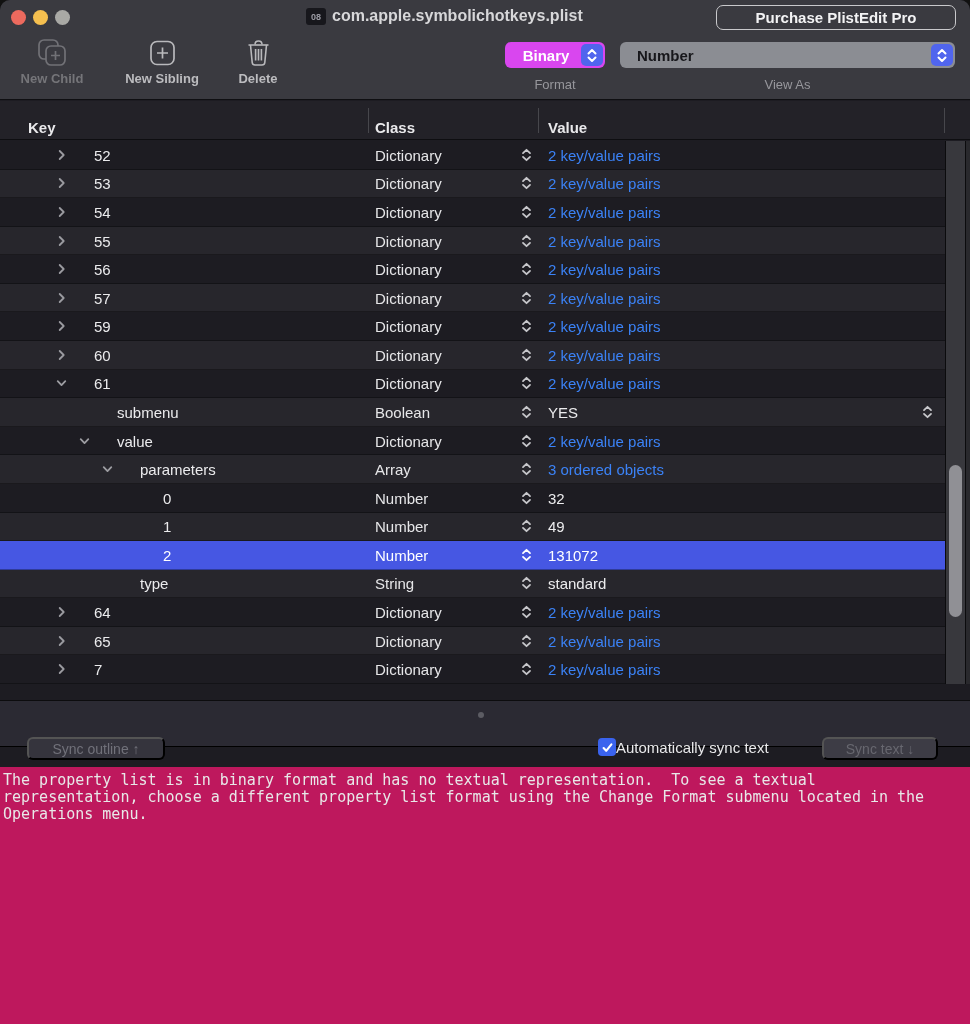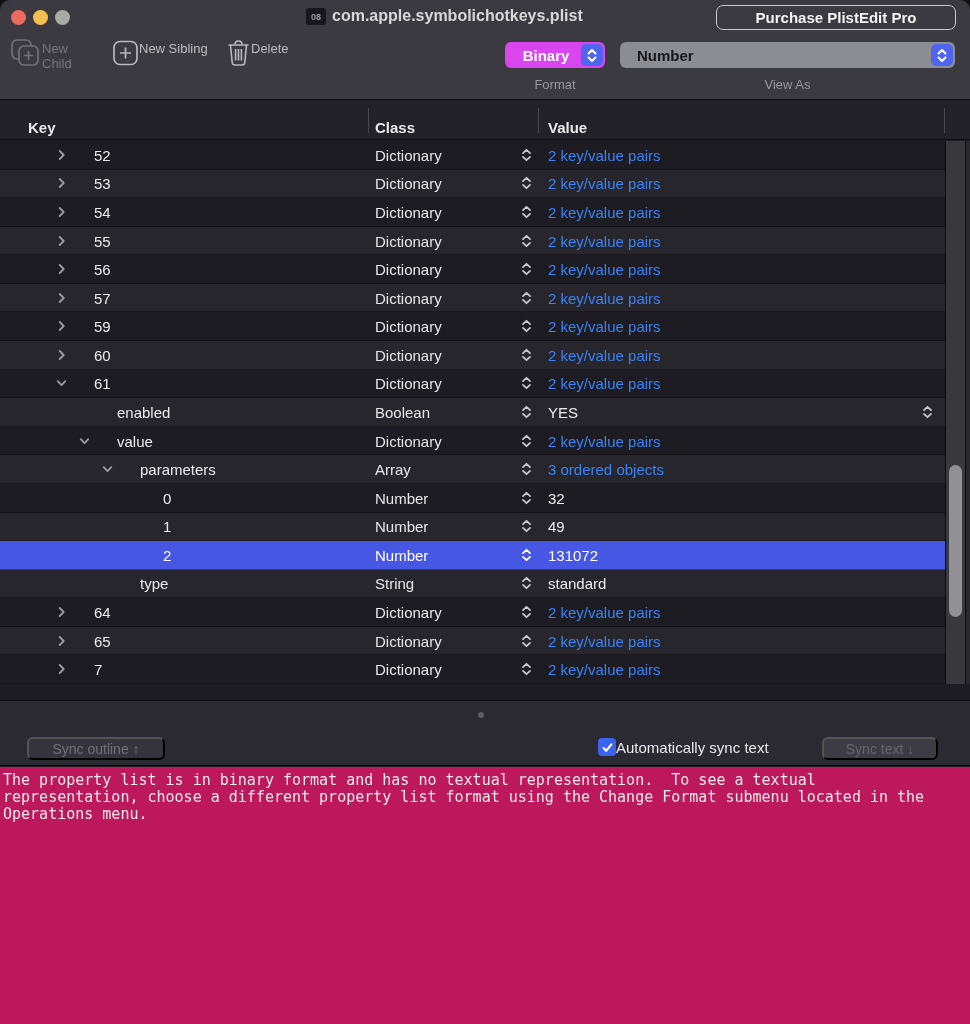--- a/index.html
+++ b/index.html
@@ -14,21 +14,21 @@
   #chrome{position:absolute;left:0;top:0;width:970px;height:100px;background:#3a3a40;border-bottom:1px solid #0f0f12;}
   .tl{position:absolute;top:10px;width:15px;height:15px;border-radius:50%;}
   #tl-close{left:11px;background:#ec6a5e;}
   #tl-min{left:33px;background:#f5bf4f;}
   #tl-zoom{left:55px;background:#a9a9a5;}
   #doc-icon{position:absolute;left:306px;top:8px;width:20px;height:17px;background:#17171c;border-radius:3px;
     color:#9b9ba4;font-size:9px;font-weight:bold;display:flex;align-items:center;justify-content:center;}
   #title{position:absolute;left:332px;top:7px;font-size:16px;font-weight:bold;color:#d8d8da;white-space:nowrap;}
   #purchase{position:absolute;left:716px;top:5px;width:240px;height:25px;border:1.5px solid #c9c9cc;border-radius:7px;
     color:#f3f3f4;font-size:15px;font-weight:bold;display:flex;align-items:center;justify-content:center;background:transparent;}
-  .tb-btn{position:absolute;top:38px;display:flex;flex-direction:row;color:#b9b9bc;}
+  .tb-btn{position:absolute;top:38px;display:flex;flex-direction:column;align-items:center;color:#b9b9bc;font-weight:bold;}
   .tb-btn .ic{height:30px;display:flex;align-items:flex-start;justify-content:center;}
   .tb-btn .lbl{font-size:13px;margin-top:3px;color:#bcbcbf;}
   .tb-btn.disabled{color:#717176;}
   .tb-btn.disabled .lbl{color:#757579;}
   #btn-newchild{left:8px;width:88px;}
   #btn-newsibling{left:112px;width:100px;}
   #btn-delete{left:226px;width:64px;}
   .popup{position:absolute;top:42px;height:26px;border-radius:6px;display:flex;align-items:center;}
   #popup-format{left:505px;width:100px;background:#d946ef;}
   #popup-format .ptxt{flex:1;text-align:center;color:#fff;font-size:15px;font-weight:bold;padding-left:6px;}
@@ -61,21 +61,21 @@
   .step{left:521px;color:#c7c7cb;line-height:0;}
   .step.vstep{left:922px;}
   .sel .step{color:#ffffff;}
   
   #scroll-zone{position:absolute;left:945px;top:141px;width:25px;height:557px;background:#38383d;border-left:1px solid #0b0b0d;}
   #scroll-track{position:absolute;left:0;top:0;width:18px;height:557px;}
   #scroll-thumb{position:absolute;left:3px;top:324px;width:13px;height:152px;border-radius:7px;background:#909095;}
   #scroll-edge{position:absolute;left:19px;top:0;width:6px;height:557px;background:#29292d;border-left:1px solid #0b0b0d;}
   #below-rows{position:absolute;left:0;top:684px;width:970px;height:16px;background:#1d1c22;}
   
-  #syncbar{position:absolute;left:0;top:700px;width:970px;height:66px;background:#2b2a33;border-top:1px solid #0c0c0e;border-bottom:1px solid #000;padding-left:40px;}
+  #syncbar{position:absolute;left:0;top:700px;width:970px;height:47px;background:#2b2a33;border-top:1px solid #0c0c0e;border-bottom:1px solid #000;padding-left:40px;}
   #split-dot{position:absolute;left:478px;top:11px;width:6px;height:6px;border-radius:50%;background:#5c5c63;}
   .sync-btn{position:absolute;top:36px;height:23px;border-radius:6px;font-size:14px;display:flex;align-items:center;justify-content:center;}
   #btn-syncoutline{left:27px;width:138px;background:#35343d;color:#71717a;}
   #btn-synctext{left:822px;width:116px;background:#3d3c45;color:#67676f;}
   #autosync{position:absolute;left:598px;top:37px;display:flex;align-items:center;}
   #autosync .box{width:18px;height:18px;border-radius:4px;background:#3a63ee;display:flex;align-items:center;justify-content:center;}
   #autosync .albl{font-size:15px;color:#e9e9eb;white-space:nowrap;}
   
   #textview{position:absolute;left:0;top:767px;width:970px;height:257px;background:#be185d;
     font-family:"DejaVu Sans Mono",monospace;font-size:15px;line-height:17px;color:#e8e8e8;
@@ -264,21 +264,21 @@
           </svg></span>
         <span class="kcell" style="left: 73px;">61</span>
         <span class="ccell">Dictionary</span>
         <span class="step"><svg width="11" height="14" viewBox="0 0 11 14" fill="none" stroke="currentColor" stroke-width="1.8" stroke-linecap="round" stroke-linejoin="round">
             <path d="M2 5.1 L5.5 1.8 L9 5.1"></path>
             <path d="M2 8.9 L5.5 12.2 L9 8.9"></path>
           </svg></span>
         <span class="vcell dim">2 key/value pairs</span>
       </div>
       <div class="prow odd">
-        <span class="kcell" style="left: 96px;">enabled</span>
+        <span class="kcell" style="left: 96px;">submenu</span>
         <span class="ccell">Boolean</span>
         <span class="step"><svg width="11" height="14" viewBox="0 0 11 14" fill="none" stroke="currentColor" stroke-width="1.8" stroke-linecap="round" stroke-linejoin="round">
             <path d="M2 5.1 L5.5 1.8 L9 5.1"></path>
             <path d="M2 8.9 L5.5 12.2 L9 8.9"></path>
           </svg></span>
         <span class="vcell">YES</span>
         <span class="step vstep"><svg width="11" height="14" viewBox="0 0 11 14" fill="none" stroke="currentColor" stroke-width="1.8" stroke-linecap="round" stroke-linejoin="round">
             <path d="M2 5.1 L5.5 1.8 L9 5.1"></path>
             <path d="M2 8.9 L5.5 12.2 L9 8.9"></path>
           </svg></span>

